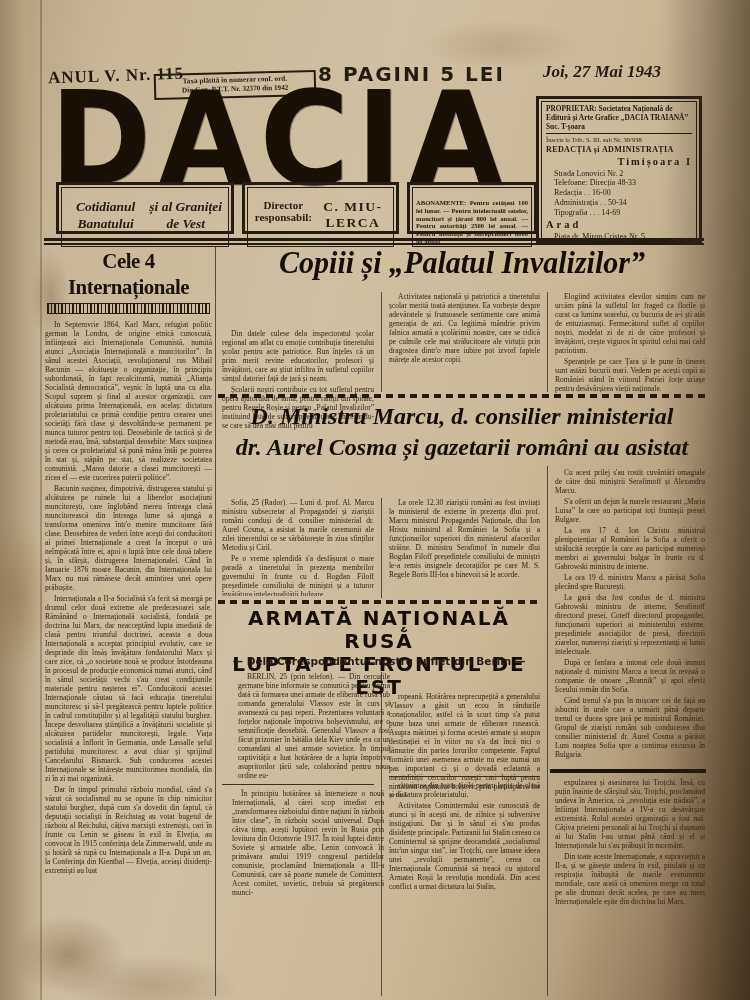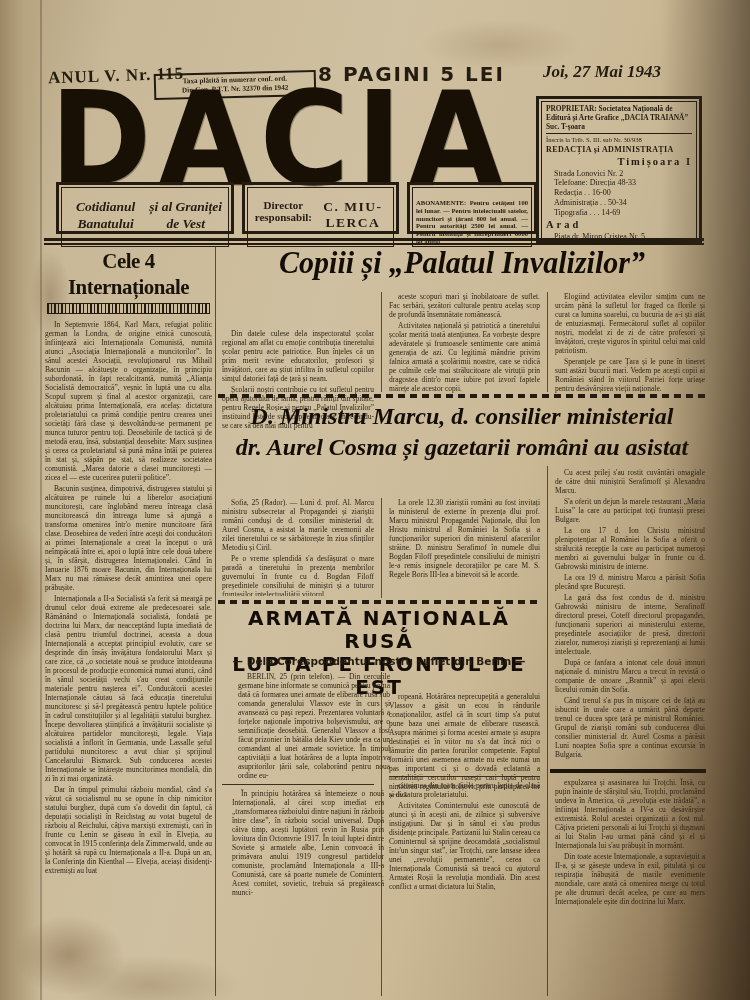--- a/index.html
+++ b/index.html
@@ -172,38 +172,37 @@
   <div class="vrule vrA3"></div>
   <div class="vrule vrB1"></div>
   <div class="vrule vrB2"></div>
 
   <div class="copiii-title">Copiii și „Palatul Invalizilor”</div>
   <div class="col c-col1">
     <p>Din datele culese dela inspectoratul școlar regional am aflat cu emoție contribuția tineretului școlar pentru acte patriotice. Bun înțeles că un prim merit revine educatorilor, profesori și învățători, care au știut infiltra în sufletul copiilor simțul datoriei față de țară și neam.</p>
     <p>Școlarii noștri contribuie cu tot sufletul pentru opera ajutorului de iarnă, pentru răniții din spitale, pentru Regele Roșie și pentru „Palatul Invalizilor” instituind liste de subscripție în clase, întrecându-se care să dea mai mult pentru</p>
   </div>
   <div class="col c-col2">
-    <p>aceste scopuri mari și înobilatoare de suflet. Fac serbări, șezători culturale pentru acelaș scop de profundă însemnătate românească.</p>
     <p>Activitatea națională și patriotică a tineretului școlar merită toată atențiunea. Ea vorbește despre adevăratele și frumoasele sentimente care animă generația de azi. Cu legitimă mândrie privim falnica armată a școlărimii noastre, care se ridică pe culmile cele mai strălucitoare ale virtuții prin dragostea dintr'o mare iubire pot izvorî faptele mărețe ale acestor copii.</p>
   </div>
   <div class="col c-col3">
     <p>Elogiind activitatea elevilor simțim cum ne urcăm până la sufletul lor fraged ca florile și curat ca lumina soarelui, cu bucuria de a-i ști atât de entuziasmați. Fermecătorul suflet al copiilor noștri, modelat zi de zi de către profesori și învățători, crește viguros în spiritul celui mai cald patriotism.</p>
     <p>Speranțele pe care Țara și le pune în tineret sunt astăzi bucurii mari. Vedem pe acești copii ai României stând în viitorul Patriei forțe uriașe pentru desăvârșirea vieții naționale.</p>
 
   </div>
 
   <div class="diamonds d1"></div>
 
   <div class="marcu-title">
     <div>D. Ministru Marcu, d. consilier ministerial</div>
     <div>dr. Aurel Cosma și gazetarii români au asistat</div>
   </div>
   <div class="col m-col1">
     <p>Sofia, 25 (Rador). — Luni d. prof. Al. Marcu ministru subsecretar al Propagandei și ziariștii români conduși de d. consilier ministerial dr. Aurel Cosma, a asistat la marile ceremonii ale zilei tineretului ce se sărbătorește în ziua sfinților Metodiu și Ciril.</p>
-    <p>Pe o vreme splendidă s'a desfășurat o mare paradă a tineretului în prezența membrilor guvernului în frunte cu d. Bogdan Filoff președintele consiliului de miniștri și a tuturor fruntașilor intelectualității viitorul.</p>
+    <p>Pe o vreme splendidă s'a desfășurat o mare paradă a tineretului în prezența membrilor guvernului în frunte cu d. Bogdan Filoff președintele consiliului de miniștri și a tuturor învățătura intelectualității bulgare.</p>
   </div>
   <div class="col m-col2">
     <p>La orele 12.30 ziariștii români au fost invitați la ministerul de externe în prezența dlui prof. Marcu ministrul Propagandei Naționale, dlui Ion Hristu ministrul al României la Sofia și a funcționarilor superiori din ministerul afacerilor străine. D. ministru Serafimof în numele dlui Bogdan Filoff președintele consiliului de miniștri le-a remis insignele decorațiilor pe care M. S. Regele Boris III-lea a binevoit să le acorde.</p>
   </div>
   <div class="col m-col3">
     <p>Cu acest prilej s'au rostit cuvântări omagiale de către dnii miniștrii Serafimoff și Alexandru Marcu.</p>
     <p>S'a oferit un dejun la marele restaurant „Maria Luisa” la care au participat toți fruntașii presei Bulgare.</p>
     <p>La ora 17 d. Ion Christu ministrul plenipotențiar al României la Sofia a oferit o strălucită recepție la care au participat numeroși membri ai guvernului bulgar în frunte cu d. Gabrowski ministru de interne.</p>
     <p>La ora 19 d. ministru Marcu a părăsit Sofia plecând spre București.</p>
     <p>La gară dsa fost condus de d. ministru Gabrowski ministru de interne, Serafinoff directorul presei, Coteff directorul propagandei, funcționarii superiori ai ministerului externe, președintele asociațiilor de presă, directorii ziarelor, numeroși ziariști și reprezentanți ai lumii intelectuale.</p>

